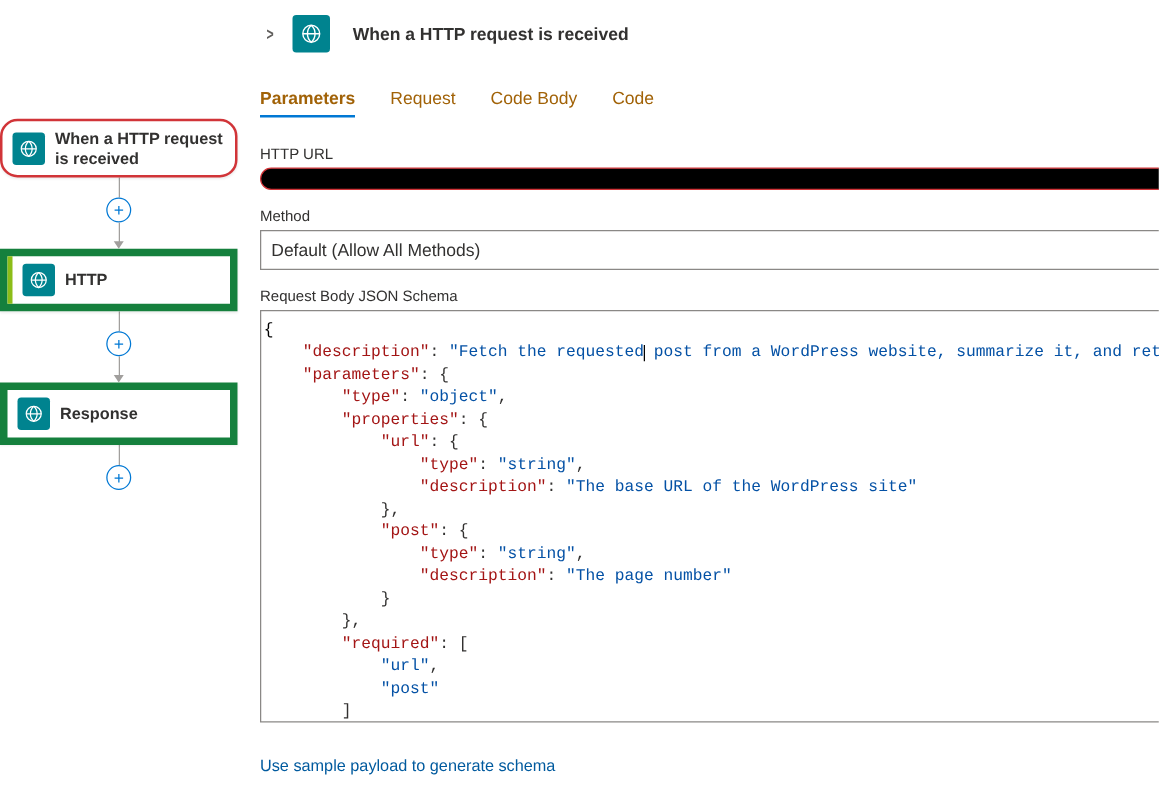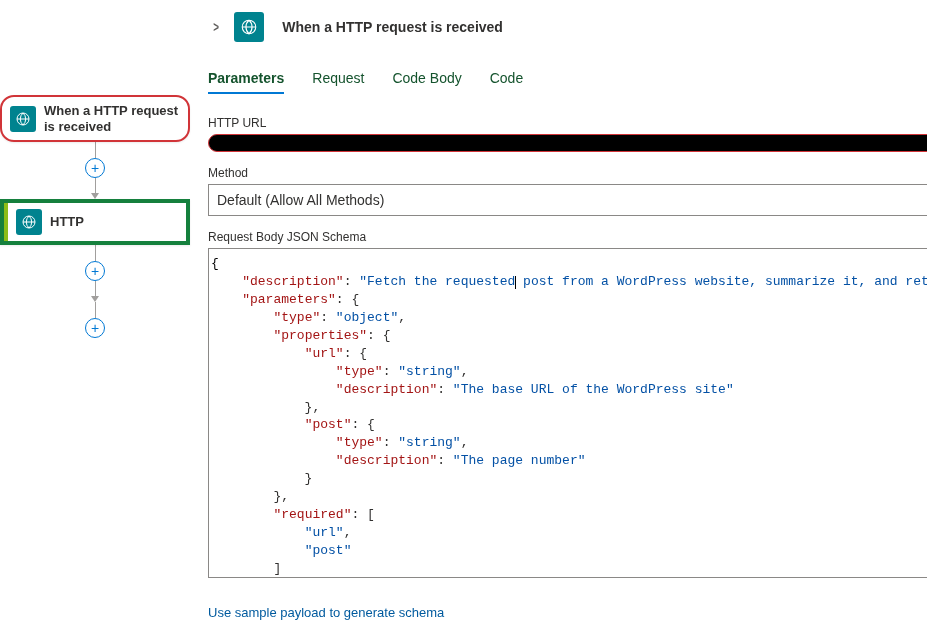--- a/index.html
+++ b/index.html
@@ -18,21 +18,21 @@
     .canvas {
       width: 385px;
       padding-top: 95px;
       position: relative;
     }
     .flow { display: flex; flex-direction: column; align-items: center; }
     .node {
       width: 190px;
       min-height: 42px;
       background: #fff;
-      border: 4px solid #15803d;
+      border: 6px solid #15803d;
       box-shadow: 0 1px 2px rgba(0,0,0,0.08);
       display: flex;
       align-items: center;
       padding: 6px 8px;
       position: relative;
     }
     .node.selected {
       outline: 2px solid #d13438;
       border-radius: 14px;
       outline: none;
@@ -104,21 +104,21 @@
 
     .tabs {
       display: flex; gap: 28px;
       border-bottom: 0;
       margin-bottom: 22px;
     }
     .tab {
       font-size: 14px;
       padding-bottom: 6px;
       cursor: pointer;
-      color: #14532d;
+      color: #a16207;
     }
     .tab.active {
       font-weight: 600;
       border-bottom: 2px solid #0078d4;
     }
 
     .field { margin-bottom: 14px; }
     .field-label { font-size: 12px; color: #323130; margin-bottom: 4px; display:block; }
     .url-row { display: flex; align-items: center; gap: 8px; }
     .url-box {
@@ -197,20 +197,29 @@
       <div class="node-label">HTTP</div>
     </div>
 
     <div class="connector">
       <div class="v-line short"></div>
       <div class="plus-btn">+</div>
       <div class="v-line short"></div>
       <div class="arrow-down"></div>
     </div>
 
+    <div class="node">
+      <div class="node-icon ic-teal">
+        <svg width="16" height="16" viewBox="0 0 16 16">
+            <circle cx="8" cy="8" r="6" fill="none" stroke="#fff" stroke-width="1"></circle>
+            <path d="M2 8 h12 M8 2 a8 8 0 0 1 0 12 a8 8 0 0 1 0 -12" fill="none" stroke="#fff" stroke-width="1"></path>
+          </svg>
+      </div>
+      <div class="node-label">Response</div>
+    </div>
 
     <div class="connector">
       <div class="v-line short"></div>
       <div class="plus-btn">+</div>
     </div>
 
   </div>
 </div>
 
 <div class="right-border"></div>

